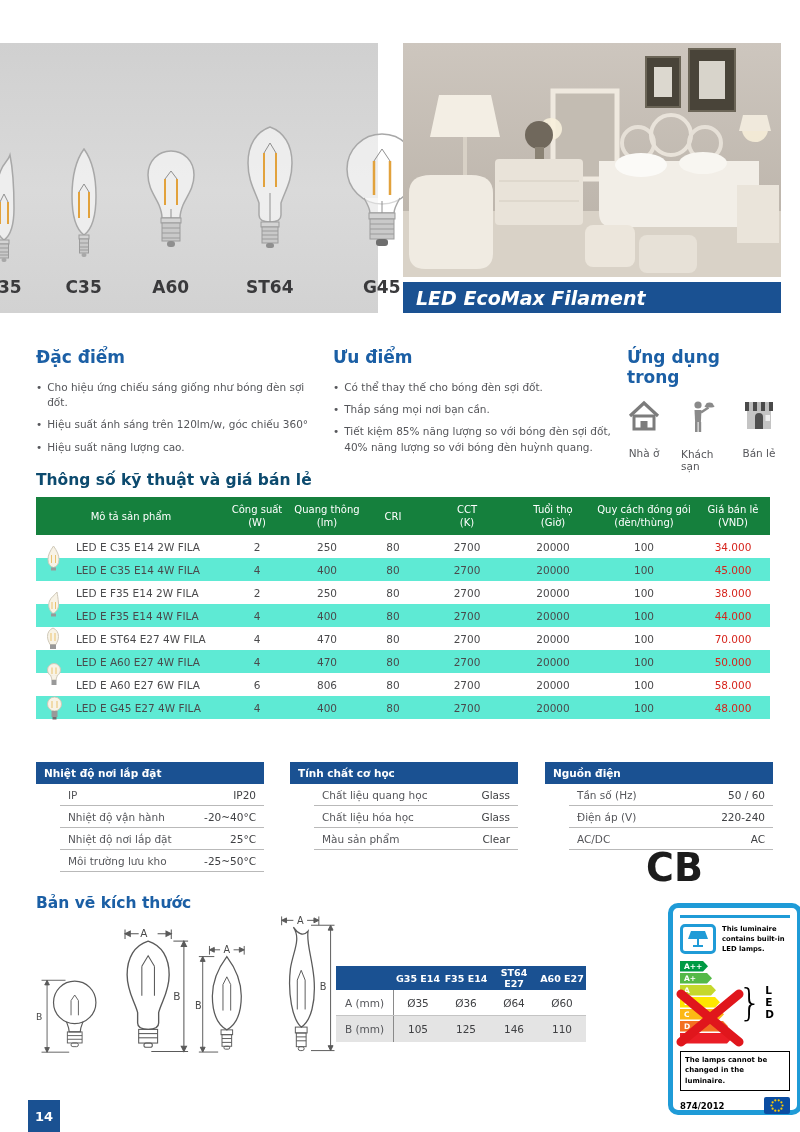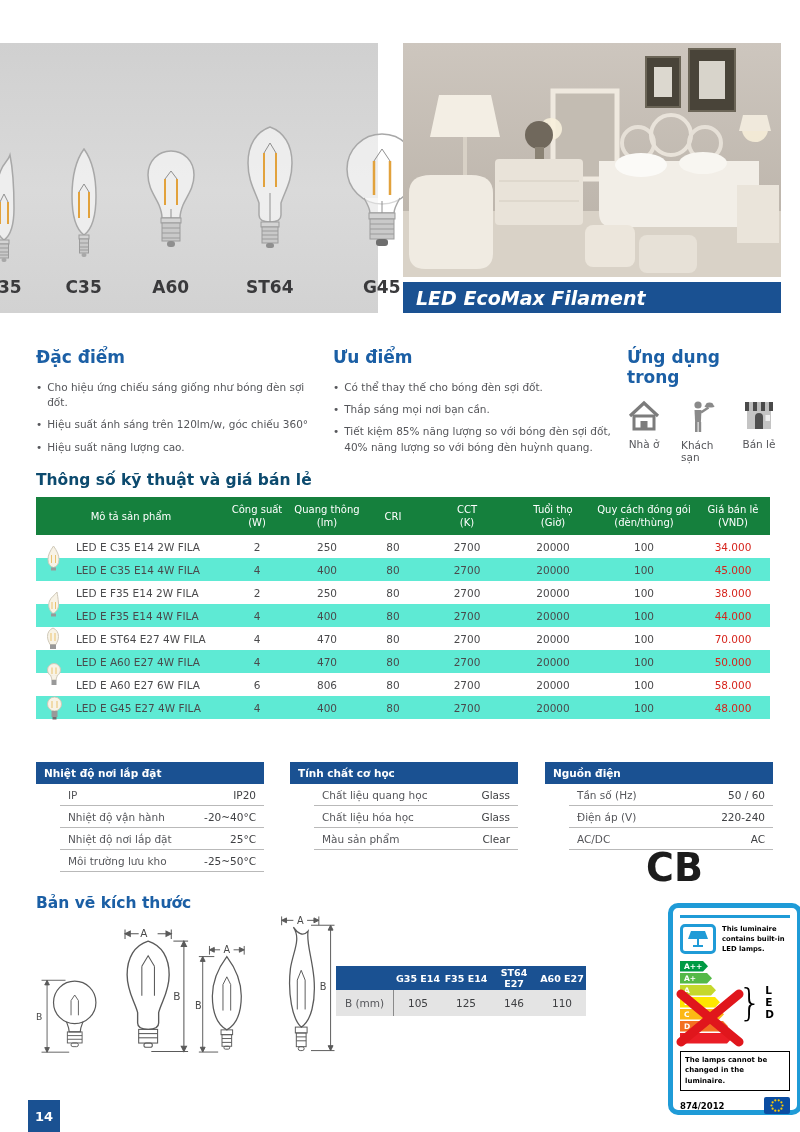--- a/index.html
+++ b/index.html
@@ -23,21 +23,21 @@
   .col-block { position:absolute; top:347px; }
   .col-block h2 { color:#1b5fa5; font-size:17px; font-weight:bold; margin-bottom:13px; }
   .bullets { font-size:10.5px; color:#55565a; line-height:1.45; }
   .bullets .bl { display:flex; margin-bottom:7px; }
   .bullets .bl::before { content:"•"; margin-right:5px; color:#55565a; }
   #features { left:36px; width:285px; }
   #advantages { left:333px; width:282px; }
   #apps { left:627px; width:150px; }
   .apps-row { display:flex; gap:20px; margin-top:4px; }
   .app { display:flex; flex-direction:column; align-items:center; }
-  .app .cap { margin-top:6px; font-size:10.5px; color:#55565a; }
+  .app .cap { margin-top:15px; font-size:10.5px; color:#55565a; }
 
   
   .spec-title { position:absolute; left:36px; top:471px; color:#0c4a6e; font-size:15.5px; font-weight:bold; }
   .spec { position:absolute; left:36px; top:497px; width:734px; }
   .spec-head, .spec-row { display:grid;
     grid-template-columns:34px 156px 62px 78px 54px 94px 78px 104px 74px; }
   .spec-head { background:#15803d; color:#fff; height:38px; align-items:center; }
   .spec-head .hc { grid-column:1 / 3; }
   .spec-head div { text-align:center; font-size:10px; line-height:1.3; }
   .spec-row { height:23px; align-items:center; font-size:10.5px; color:#4a4a4c; }
@@ -597,20 +597,27 @@
   </div>
 
   <div class="dim-table">
     <div class="dt-head">
       <div></div>
       <div>G35 E14</div>
       <div>F35 E14</div>
       <div>ST64 E27</div>
       <div>A60 E27</div>
     </div>
+    <div class="dt-row ra">
+      <div class="rl">A (mm)</div>
+      <div>Ø35</div>
+        <div>Ø36</div>
+      <div>Ø64</div>
+        <div>Ø60</div>
+    </div>
     <div class="dt-row rb">
       <div class="rl">B (mm)</div>
       <div>105</div>
         <div>125</div>
       <div>146</div>
         <div>110</div>
     </div>
   </div>
 
   <div class="energy">

